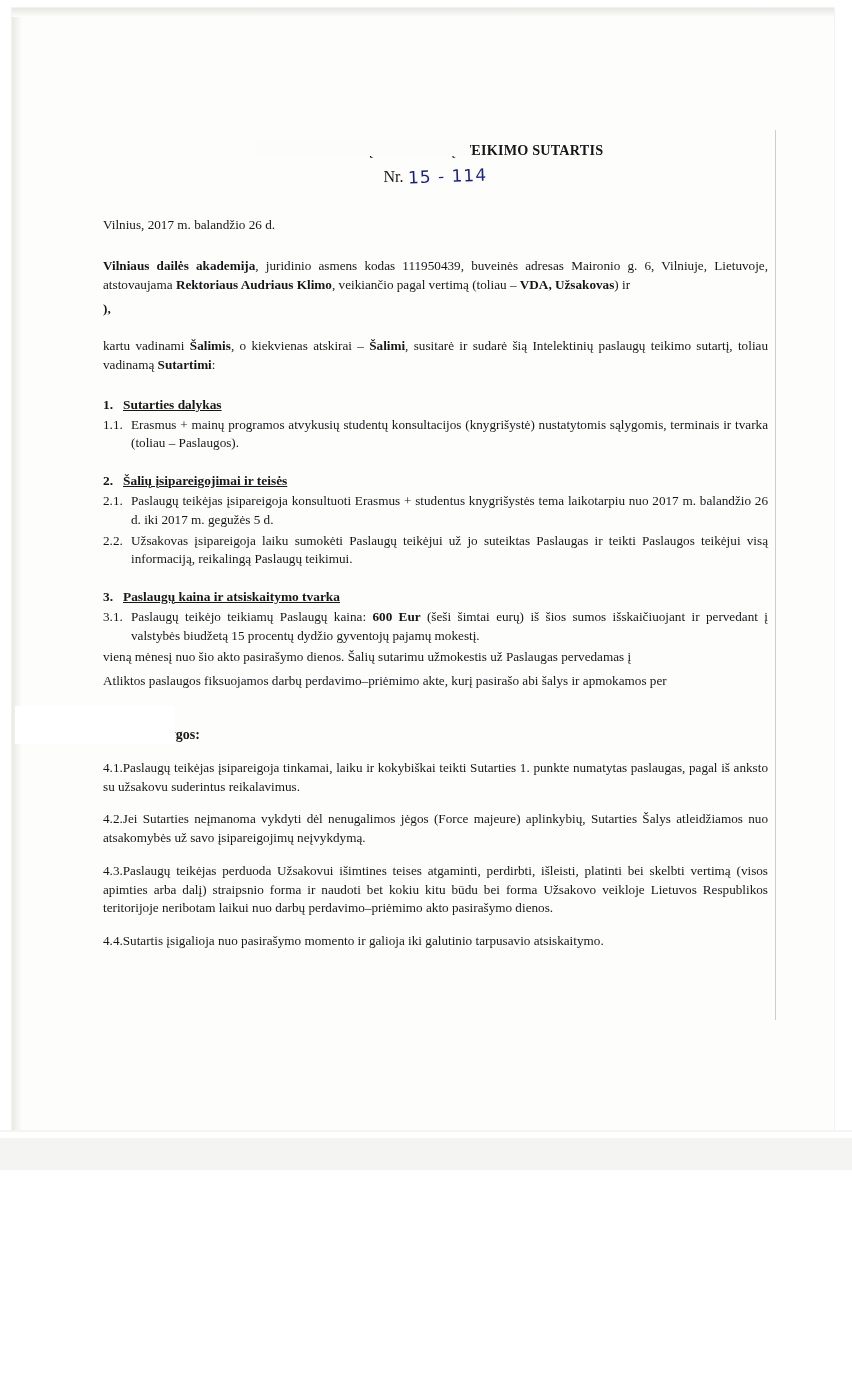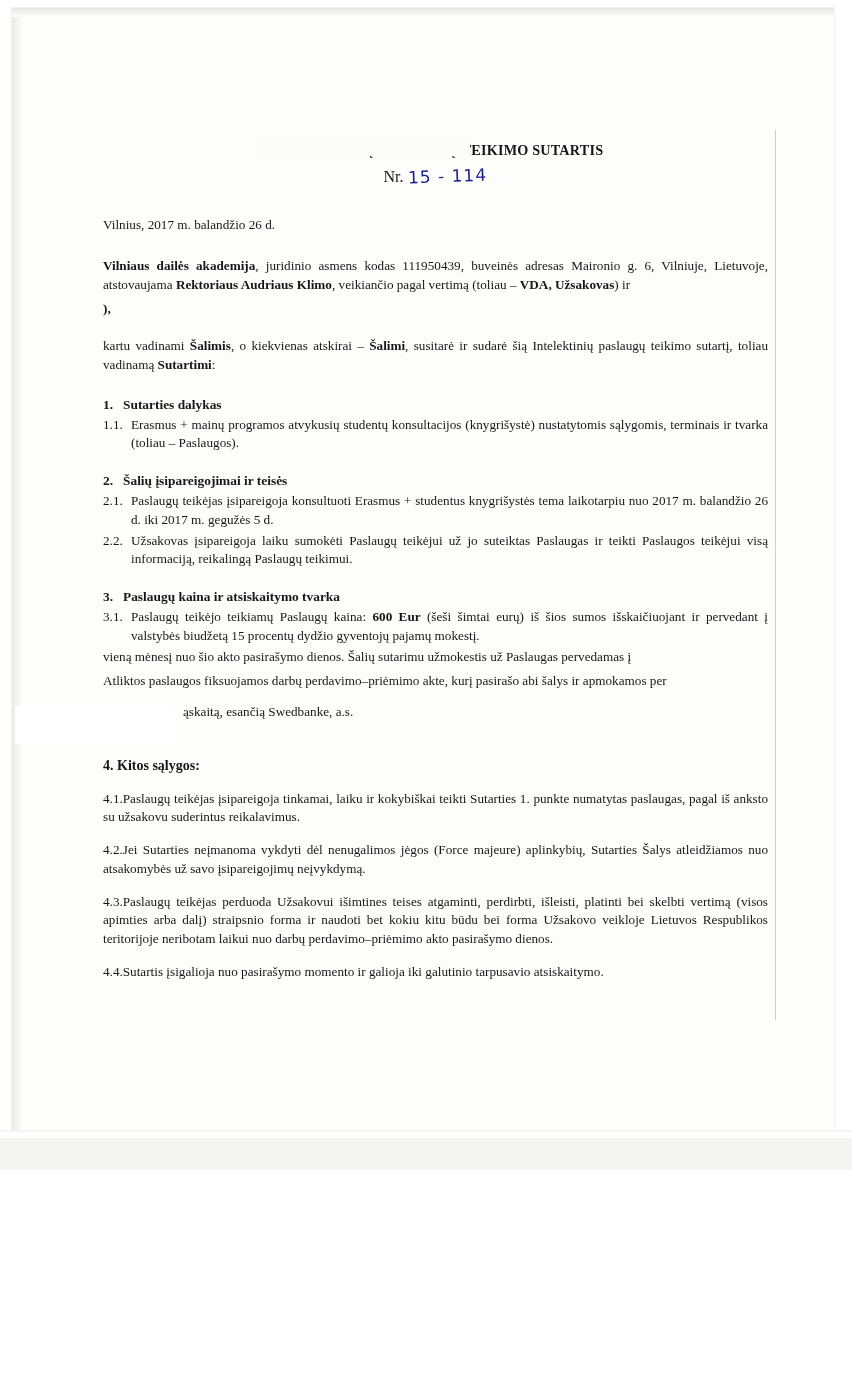--- a/index.html
+++ b/index.html
@@ -122,20 +122,21 @@
   .para-intro { margin-bottom: 6px; }
   .blankfield {
     display: inline-block;
     min-width: 250px;
   }
 
   h3.sect {
     font-size: 13.4px;
     font-weight: bold;
     margin: 18px 0 2px 0;
+    text-decoration: underline;
   }
   h3.sect .num { display: inline-block; width: 20px; }
 
   .item {
     margin: 0 0 2px 0;
     padding-left: 28px;
     text-indent: -28px;
   }
   .item .n { display: inline-block; width: 28px; text-indent: 0; }
 
@@ -227,21 +228,20 @@
 
     <h3 class="sect">
       <span class="num">3.</span><span>Paslaugų kaina ir atsiskaitymo tvarka</span>
     </h3>
     <p class="item">
       <span class="n">3.1.</span><span>Paslaugų teikėjo teikiamų Paslaugų kaina: </span><b>600 Eur</b><span> (šeši šimtai eurų) iš šios sumos išskaičiuojant ir pervedant į valstybės biudžetą 15 procentų dydžio gyventojų pajamų mokestį.</span>
     </p>
 
     <p class="free-par">vieną mėnesį nuo šio akto pasirašymo dienos. Šalių sutarimu užmokestis už Paslaugas pervedamas į</p>
     <p class="free-par tight">Atliktos paslaugos fiksuojamos darbų perdavimo–priėmimo akte, kurį pasirašo abi šalys ir apmokamos per</p>
-    <p class="acct-line">ąskaitą, esančią Swedbanke, a.s.</p>
 
     <h4 class="sect4">4. Kitos sąlygos:</h4>
 
     <p class="p4">4.1.Paslaugų teikėjas įsipareigoja tinkamai, laiku ir kokybiškai teikti Sutarties 1. punkte numatytas paslaugas, pagal iš anksto su užsakovu suderintus reikalavimus.</p>
     <p class="p4">4.2.Jei Sutarties neįmanoma vykdyti dėl nenugalimos jėgos (Force majeure) aplinkybių, Sutarties Šalys atleidžiamos nuo atsakomybės už savo įsipareigojimų neįvykdymą.</p>
     <p class="p4">4.3.Paslaugų teikėjas perduoda Užsakovui išimtines teises atgaminti, perdirbti, išleisti, platinti bei skelbti vertimą (visos apimties arba dalį) straipsnio forma ir naudoti bet kokiu kitu būdu bei forma Užsakovo veikloje Lietuvos Respublikos teritorijoje neribotam laikui nuo darbų perdavimo–priėmimo akto pasirašymo dienos.</p>
     <p class="p4">4.4.Sutartis įsigalioja nuo pasirašymo momento ir galioja iki galutinio tarpusavio atsiskaitymo.</p>
 
   </div>
 

